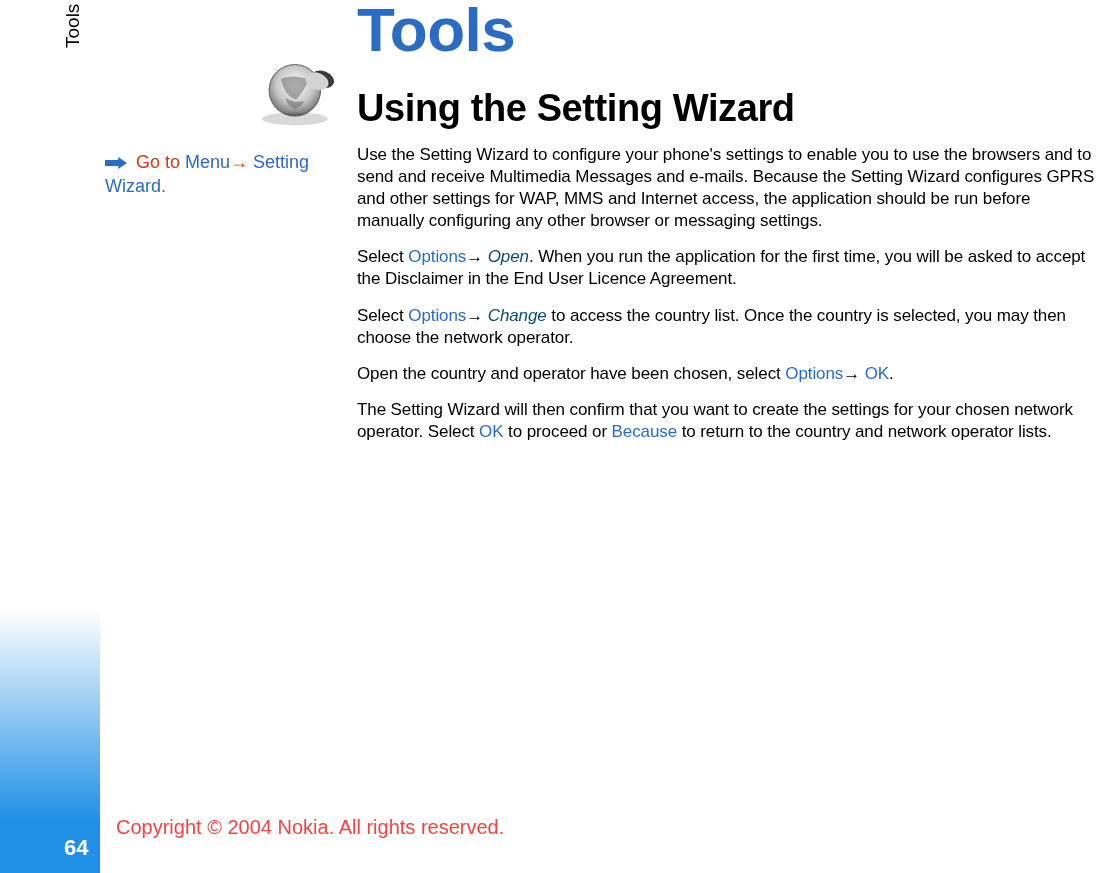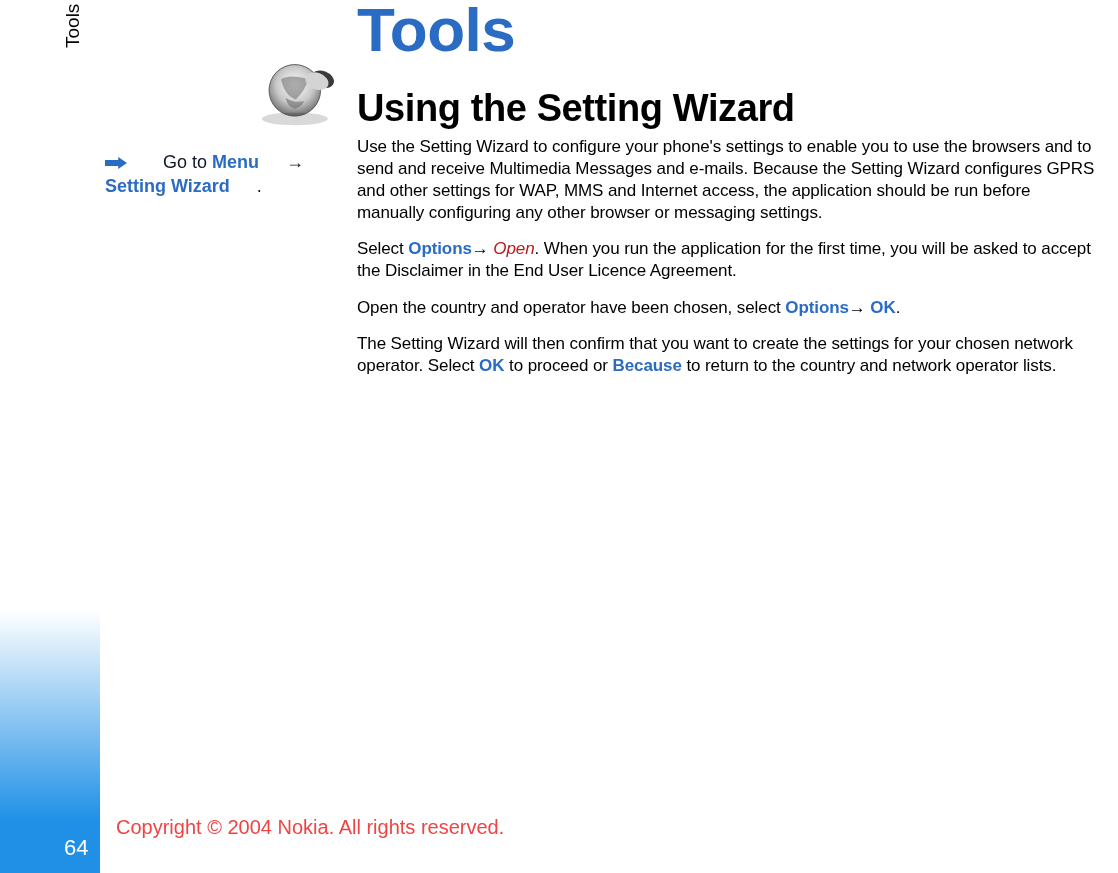--- a/index.html
+++ b/index.html
@@ -31,21 +31,21 @@
       top: 610px;
       width: 100px;
       height: 263px;
       background: linear-gradient(180deg, #ffffff 0%, #1f90e6 80%, #1f90e6 100%);
     }
     .page-number {
       position: absolute;
       left: 64px;
       bottom: 12px;
       color: #ffffff;
-      font-weight: normal;
+      font-weight: bold;
       font-size: 22px;
     }
     .copyright {
       position: absolute;
       left: 116px;
       bottom: 34px;
       font-size: 20px;
       color: #ef4444;
     }
     .nav-hint {
@@ -60,23 +60,23 @@
       display: inline-block;
       width: 22px;
       height: 12px;
       background: #2a6cc3;
       clip-path: polygon(0 25%, 60% 25%, 60% 0, 100% 50%, 60% 100%, 60% 75%, 0 75%);
       margin-right: 4px;
       vertical-align: baseline;
       position: relative;
       top: 1px;
     }
-    .bold-blue { color: #2a6cc3; font-weight: bold; }
-    .italic-blue { color: #b91c1c; font-style: italic; text-align: center; }
-    .plain { color: #0f172a; margin-left: 27px; }
+    .bold-blue { color: #2a6cc3; font-weight: normal; }
+    .italic-blue { color: #0c4a6e; font-style: italic; text-align: center; }
+    .plain { color: #c2410c; }
     .globe-art {
       position: absolute;
       left: 258px;
       top: 60px;
       width: 92px;
       height: 68px;
     }
     .content {
       position: absolute;
       left: 357px;
@@ -89,21 +89,21 @@
       font-size: 62px;
       letter-spacing: -0.5px;
       margin-top: -6px;
       margin-bottom: 22px;
     }
     .title-h2 {
       color: #000;
       font-weight: bold;
       font-size: 38px;
       letter-spacing: -0.4px;
-      margin-bottom: 6px;
+      margin-bottom: 14px;
     }
     .content p {
       font-size: 17px;
       line-height: 1.3;
       margin-bottom: 14px;
       letter-spacing: -0.1px;
     }
   </style>
 </head>
 <body>
@@ -141,20 +141,23 @@
 
   <p>Use the Setting Wizard to configure your phone's settings to enable you to use the browsers and to send and receive Multimedia Messages and e-mails. Because the Setting Wizard configures GPRS and other settings for WAP, MMS and Internet access, the application should be run before manually configuring any other browser or messaging settings.</p>
 
 
   <p>
     <span>Select </span><span class="bold-blue">Options</span><span>→ </span><span class="italic-blue">Open</span><span>. When you run the application for the first time, you will be asked to accept the Disclaimer in the End User Licence Agreement.</span>
   </p>
 
 
 
+  <p>
+    <span>Select </span><span class="bold-blue">Options</span><span>→ </span><span class="italic-blue">Change</span><span> to access the country list. Once the country is selected, you may then choose the network operator.</span>
+  </p>
 
 
   <p>
     <span>Open the country and operator have been chosen, select </span><span class="bold-blue">Options</span><span>→ </span><span class="bold-blue">OK</span><span>.</span>
   </p>
 
   <p>
     <span>The Setting Wizard will then confirm that you want to create the settings for your chosen network operator. Select </span><span class="bold-blue">OK</span><span> to proceed or </span><span class="bold-blue">Because</span><span> to return to the country and network operator lists.</span>
   </p>
 </div>

